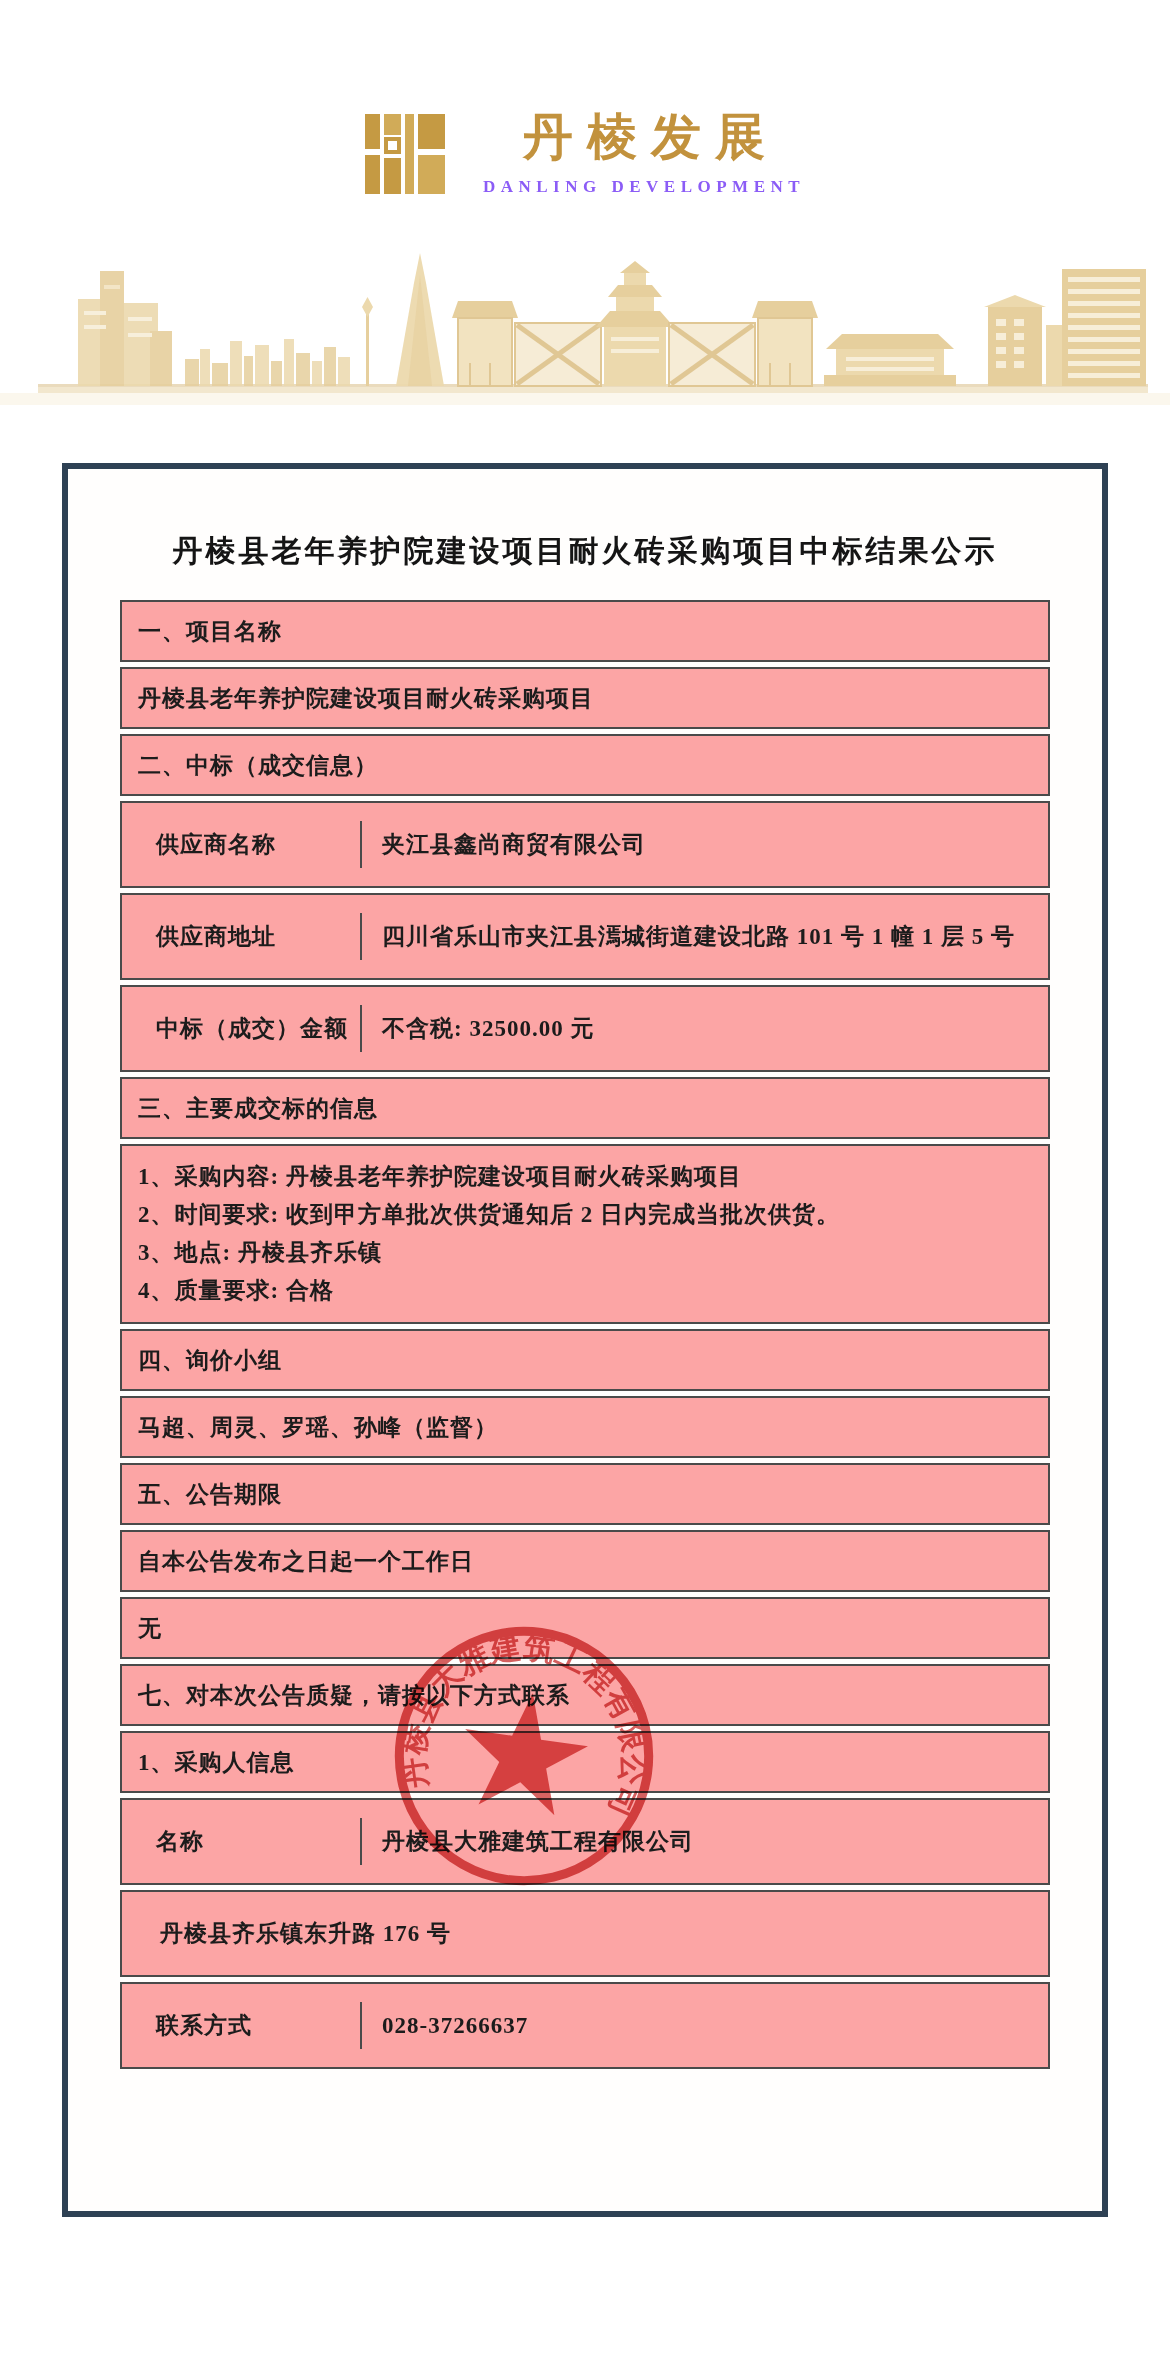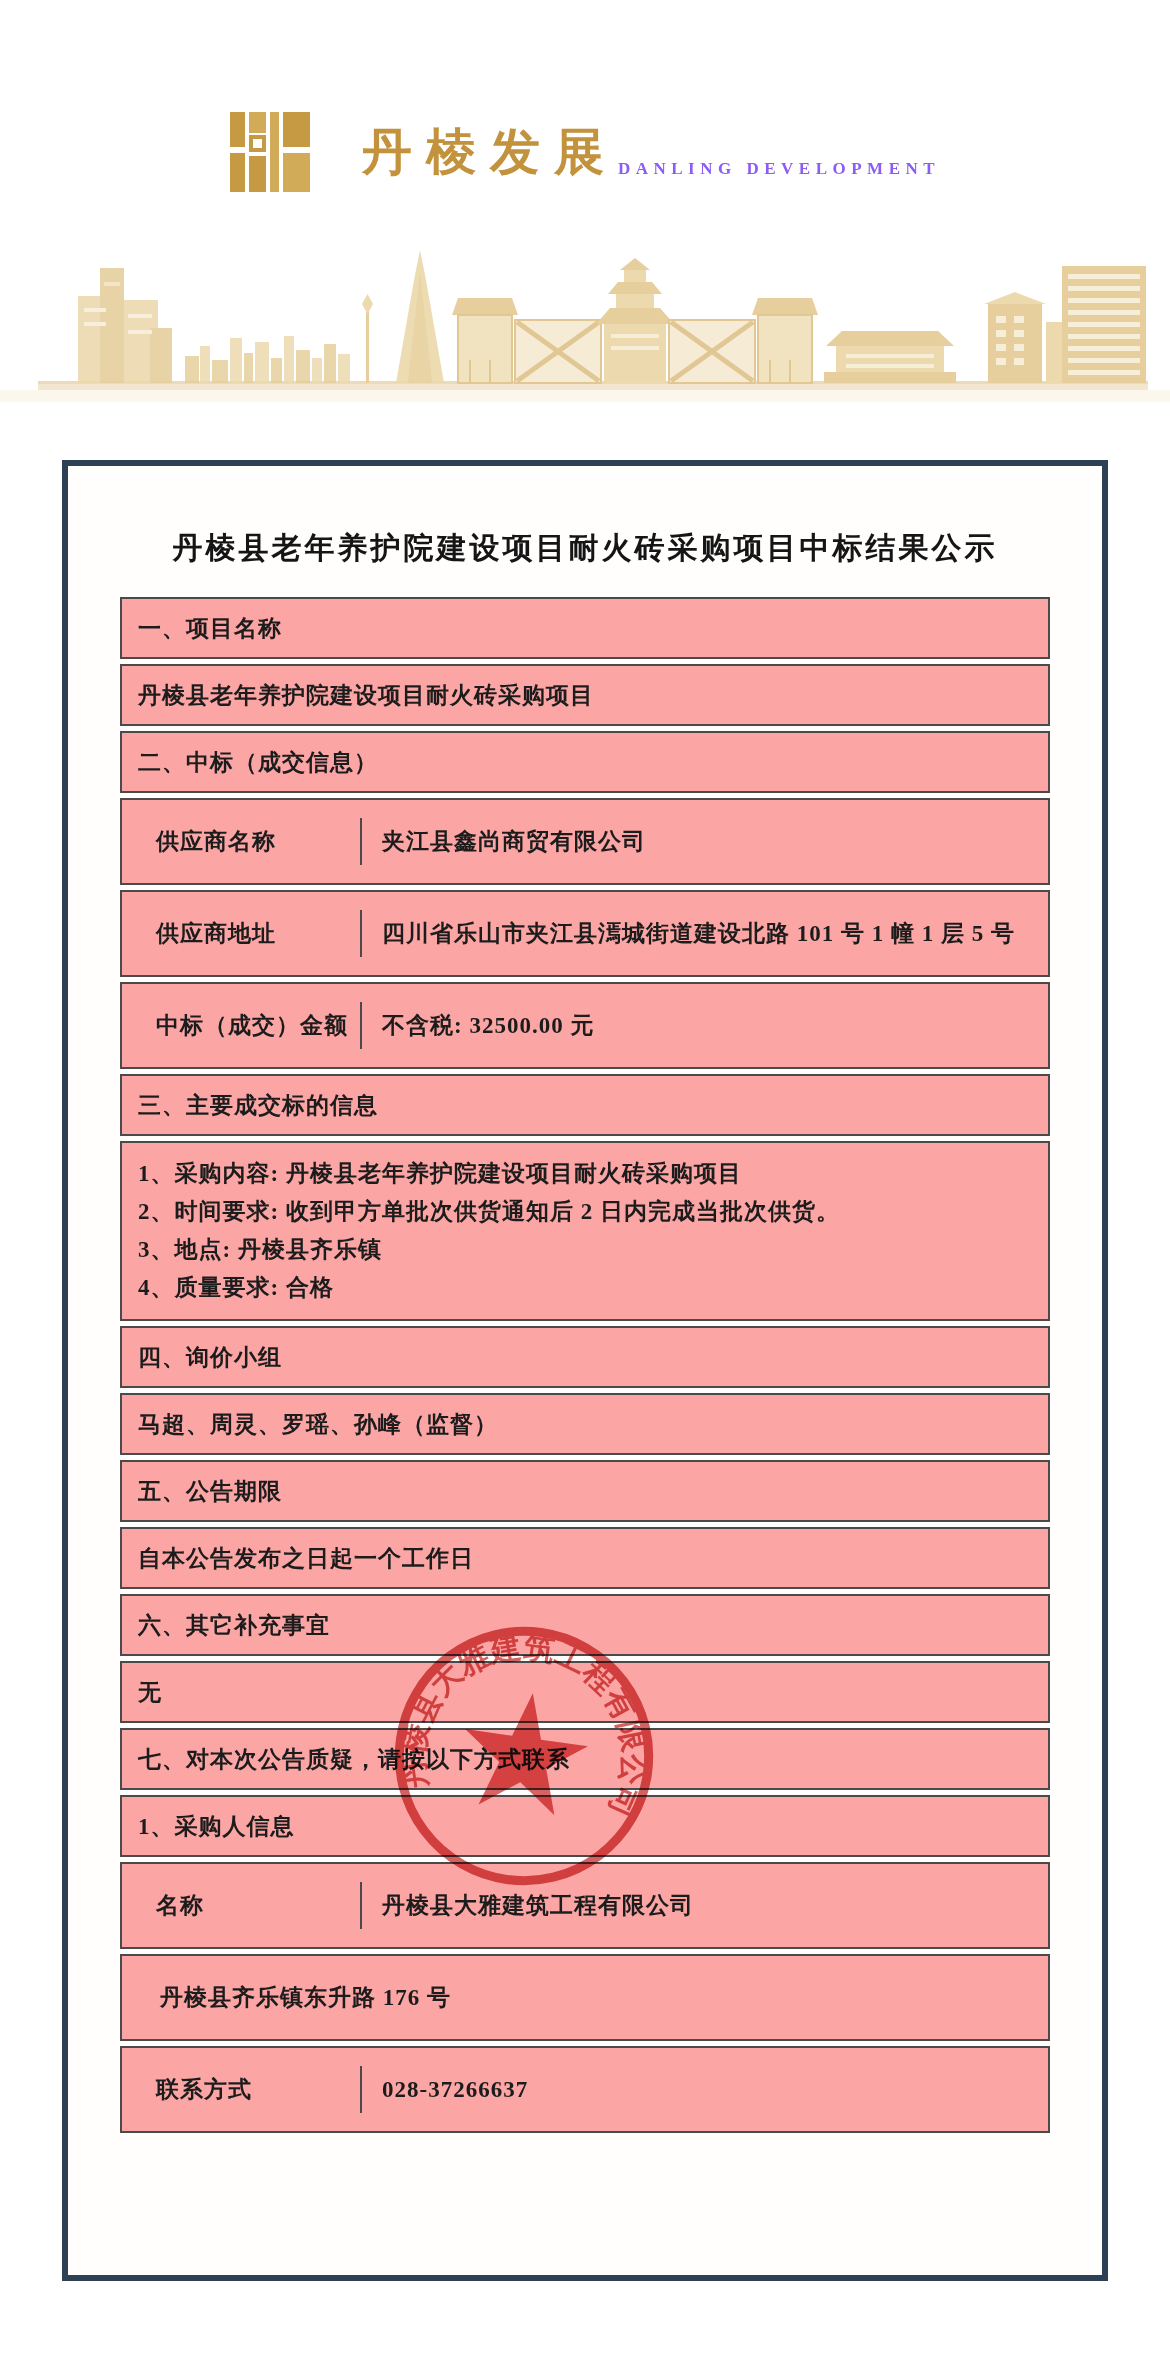--- a/index.html
+++ b/index.html
@@ -9,21 +9,21 @@
     background:#ffffff;
     font-family:"Liberation Serif","DejaVu Serif",serif;
     color:#1c1c1c;
   }
 
   
   .brand-row {
     margin-top:112px;
     display:flex; justify-content:center; align-items:center; gap:38px;
   }
-  .brand-text { display:flex; flex-direction:row; align-items:flex-end; }
+  .brand-text { display:flex; flex-direction:column; align-items:center; }
   .brand-zh {
     font-size:50px; font-weight:bold; letter-spacing:14px;
     color:#c2923d; line-height:1; text-indent:14px;
   }
   .brand-en {
     margin-top:16px; font-size:17px; font-weight:bold; letter-spacing:5.5px;
     color:#8b5cf6; line-height:1;
   }
   .skyline-wrap { margin-top:46px; width:1170px; height:190px; }
 
@@ -245,23 +245,20 @@
     <div class="t-row single">
         <span>马超、周灵、罗瑶、孙峰（监督）</span>
       </div>
     <div class="t-row single">
         <span>五、公告期限</span>
       </div>
     <div class="t-row single">
         <span>自本公告发布之日起一个工作日</span>
       </div>
     <div class="t-row single">
-        <span>六、其它补充事宜</span>
-      </div>
-    <div class="t-row single">
         <span>无</span>
       </div>
     <div class="t-row single">
         <span>七、对本次公告质疑，请按以下方式联系</span>
       </div>
     <div class="t-row single">
         <span>1、采购人信息</span>
       </div>
 
     <div class="t-row pair">

